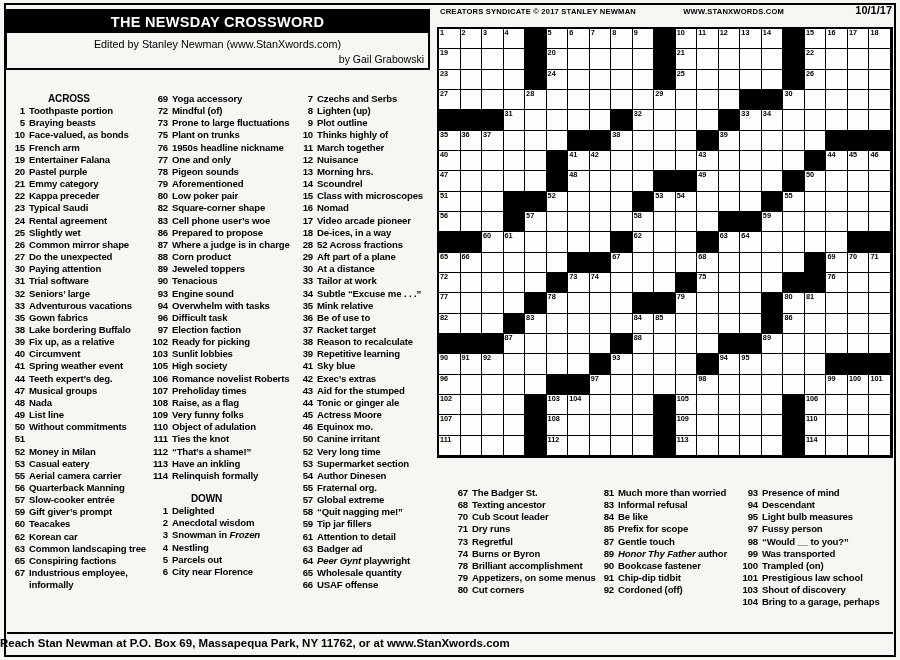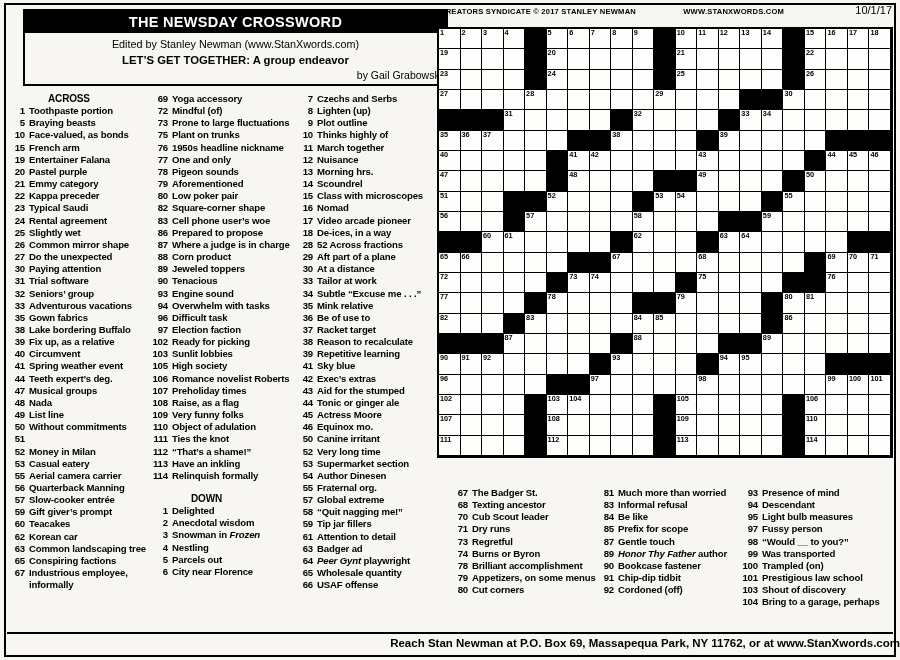--- a/index.html
+++ b/index.html
@@ -1,29 +1,29 @@
 <!DOCTYPE html>
 <html><head>
 <meta charset="utf-8">
 <style>
   html,body{margin:0;padding:0;width:900px;height:660px;background:#f7f6f2;
     font-family:"Liberation Sans","DejaVu Sans",sans-serif;color:#000;overflow:hidden;}
   .page{position:absolute;left:0;top:0;width:900px;height:660px;}
   .page-frame{position:absolute;left:4px;top:3px;right:4px;bottom:3px;border:2px solid #000;pointer-events:none;}
   
-  .header-box{position:absolute;left:23px;top:9px;width:425px;border:2px solid #000;background:#f7f6f2;box-sizing:border-box;}
+  .header-box{position:absolute;left:5px;top:9px;width:425px;border:2px solid #000;background:#f7f6f2;box-sizing:border-box;}
   .title-bar{background:#000;color:#fff;text-align:center;font-weight:700;font-size:14.5px;line-height:22px;height:22px;letter-spacing:.3px;}
   .header-lines{padding:4px 4px 2px;text-align:center;}
   .hl-edited{font-size:10.8px;line-height:15px;}
   .hl-theme{font-size:11.3px;line-height:16px;font-weight:700;}
   .hl-byline{font-size:10.5px;line-height:14px;text-align:right;}
   
   .masthead{position:absolute;left:440px;top:4px;width:452px;height:15px;display:flex;justify-content:space-between;align-items:baseline;}
   .masthead .syn,.masthead .web{font-size:7.6px;font-weight:700;letter-spacing:.2px;}
-  .masthead .date{font-size:11px;font-weight:400;margin-left:24px;}
+  .masthead .date{font-size:11px;font-weight:700;margin-left:24px;}
   
   .clue-col{position:absolute;font-size:9.6px;font-weight:700;line-height:12.15px;letter-spacing:-.15px;}
   #col-a{left:8px;top:93px;width:140px;}
   #col-b{left:151px;top:93px;width:142px;}
   #col-c{left:296px;top:93px;width:140px;}
   #col-d1{left:451px;top:487px;width:146px;}
   #col-d2{left:597px;top:487px;width:143px;}
   #col-d3{left:741px;top:487px;width:154px;}
   .clue{display:flex;}
   .cn{flex:0 0 17px;text-align:right;padding-right:4px;}
@@ -32,33 +32,32 @@
   .clue-gap{height:11px;}
   
   .grid{position:absolute;left:437px;top:27px;width:456px;height:431px;display:grid;
     grid-template-columns:repeat(21,1fr);grid-template-rows:repeat(21,1fr);
     border:2px solid #000;box-sizing:border-box;background:#fdfdfb;}
   .cell{border-right:1px solid #000;border-bottom:1px solid #000;position:relative;box-sizing:border-box;}
   .cell.black{background:#000;}
   .cell .n{position:absolute;top:0;left:1px;font-size:7.3px;font-weight:700;line-height:8.5px;}
   
   .footer-rule{position:absolute;left:7px;right:7px;top:632px;border-top:2px solid #000;}
-  .footer{position:absolute;left:0;top:637px;width:900px;text-align:right;font-weight:700;font-size:11.5px;}
+  .footer{position:absolute;left:0;top:637px;width:900px;text-align:left;font-weight:700;font-size:11.5px;}
 </style>
 </head>
 <body>
 
 <div class="page">
   <div class="page-frame"></div>
 
   <div class="header-box">
     <div class="title-bar">THE NEWSDAY CROSSWORD</div>
     <div class="header-lines">
       <div class="hl-edited">Edited by Stanley Newman (www.StanXwords.com)</div>
-      <div class="hl-theme">LET’S GET TOGETHER: A group endeavor</div>
       <div class="hl-byline">by Gail Grabowski</div>
     </div>
   </div>
 
   <div class="masthead">
     <span class="syn">CREATORS SYNDICATE © 2017 STANLEY NEWMAN</span>
     <span class="web">WWW.STANXWORDS.COM</span>
     <span class="date">10/1/17</span>
   </div>
 
@@ -119,21 +118,21 @@
       <div class="clue">
         <span class="cn">30</span>
         <span class="ct">Paying attention</span>
       </div>
       <div class="clue">
         <span class="cn">31</span>
         <span class="ct">Trial software</span>
       </div>
       <div class="clue">
         <span class="cn">32</span>
-        <span class="ct">Seniors’ group</span>
+        <span class="ct">Seniors’ large</span>
       </div>
       <div class="clue">
         <span class="cn">33</span>
         <span class="ct">Adventurous vacations</span>
       </div>
       <div class="clue">
         <span class="cn">35</span>
         <span class="ct">Gown fabrics</span>
       </div>
       <div class="clue">

